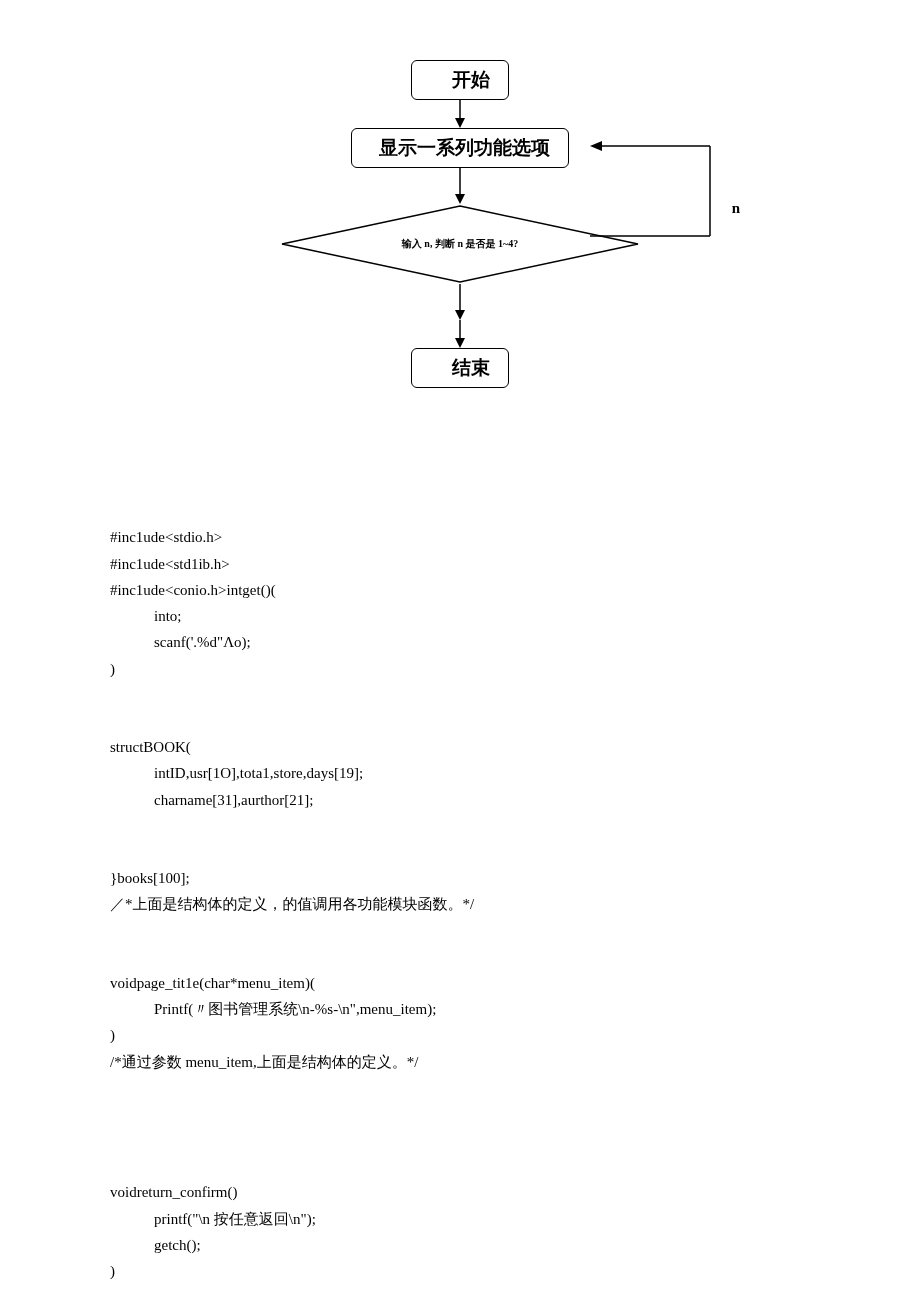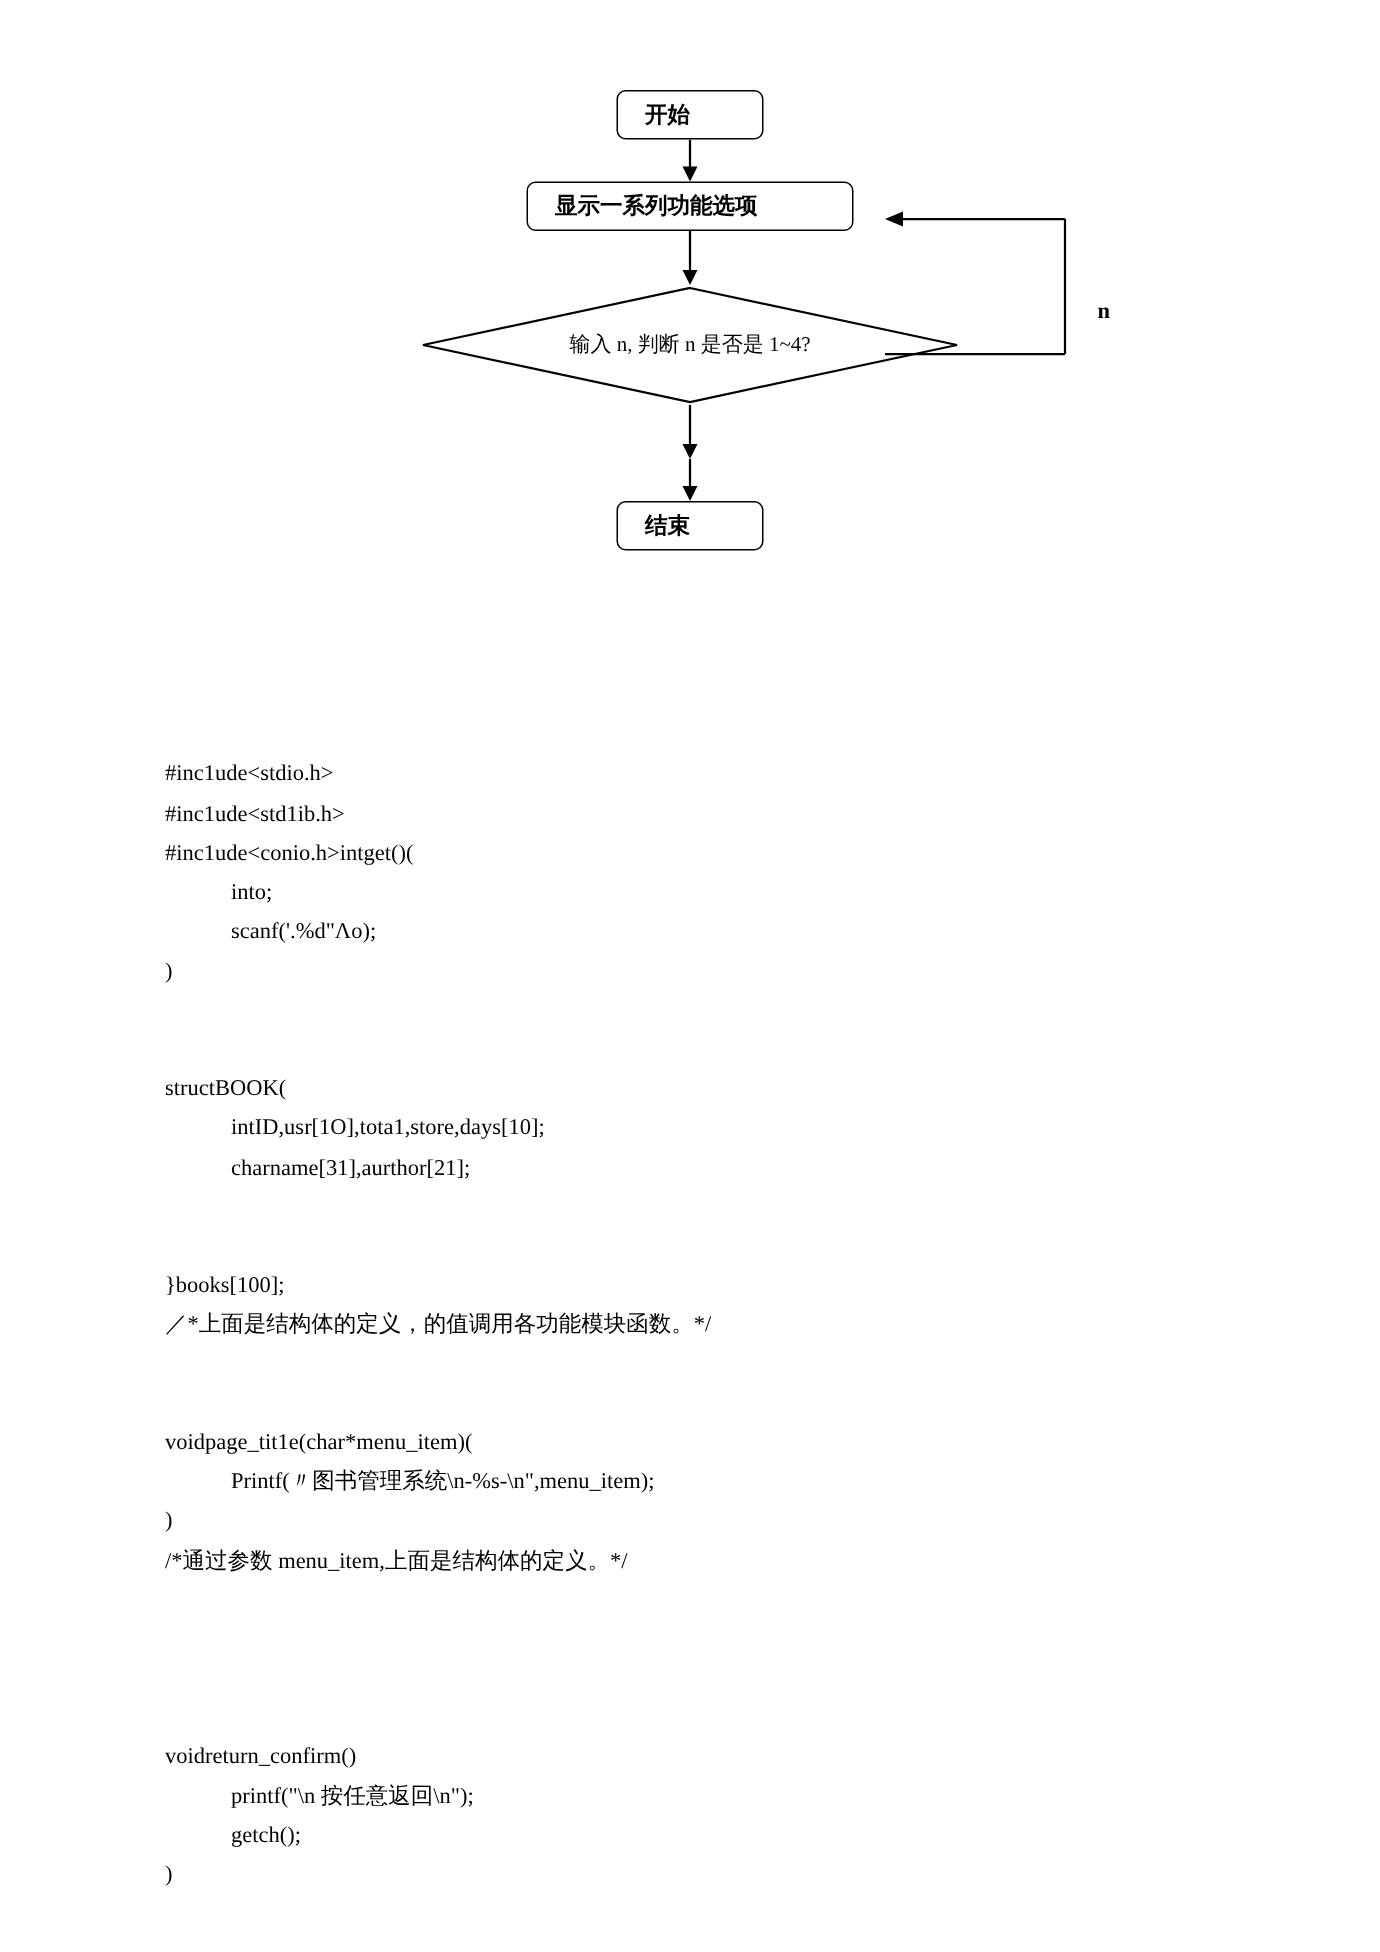--- a/index.html
+++ b/index.html
@@ -13,22 +13,22 @@
     padding: 60px 110px 80px 110px;
   }
   .flowchart {
     width: 500px;
     margin: 0 auto 110px auto;
     position: relative;
   }
   .box {
     border: 1.5px solid #000;
     border-radius: 6px;
-    text-align: left;
-    font-size: 15px;
+    text-align: right;
+    font-size: 19px;
     padding: 6px 18px;
     background: #fff;
     font-weight: 600;
     font-family: "SimSun","宋体",serif;
   }
   .terminal {
     width: 60px;
     margin: 0 auto;
   }
   .process {
@@ -44,22 +44,22 @@
     position: absolute;
     left: 0; top: 0;
   }
   .diamond-text {
     position: absolute;
     left: 0; right: 0;
     top: 0; bottom: 0;
     display: flex;
     align-items: center;
     justify-content: center;
-    font-size: 14px;
-    font-weight: 400;
+    font-size: 10px;
+    font-weight: 700;
     font-family: "SimSun","宋体",serif;
   }
   .arrow-down {
     display: block;
     margin: 0 auto;
   }
   .loopback {
     position: absolute;
     right: -40px;
     top: 76px;
@@ -139,21 +139,21 @@
 
   <div class="code">
 <span>#inc1ude&lt;stdio.h&gt;</span>
 <span>#inc1ude&lt;std1ib.h&gt;</span>
 <span>#inc1ude&lt;conio.h&gt;intget()(</span>
 <span class="indent1">into;</span>
 <span class="indent1">scanf('.%d"Λo);</span>
 <span>)</span>
 <div class="blank"></div>
 <span>structBOOK(</span>
-<span class="indent1">intID,usr[1O],tota1,store,days[10];</span>
+<span class="indent1">intID,usr[1O],tota1,store,days[19];</span>
 <span class="indent1">charname[31],aurthor[21];</span>
 <div class="blank"></div>
 <span>}books[100];</span>
 <span>／*上面是结构体的定义，的值调用各功能模块函数。*/</span>
 <div class="blank"></div>
 <span>voidpage_tit1e(char*menu_item)(</span>
 <span class="indent1">Printf(〃图书管理系统\n-%s-\n",menu_item);</span>
 <span>)</span>
 <span>/*通过参数 menu_item,上面是结构体的定义。*/</span>
 <div class="blank"></div>

